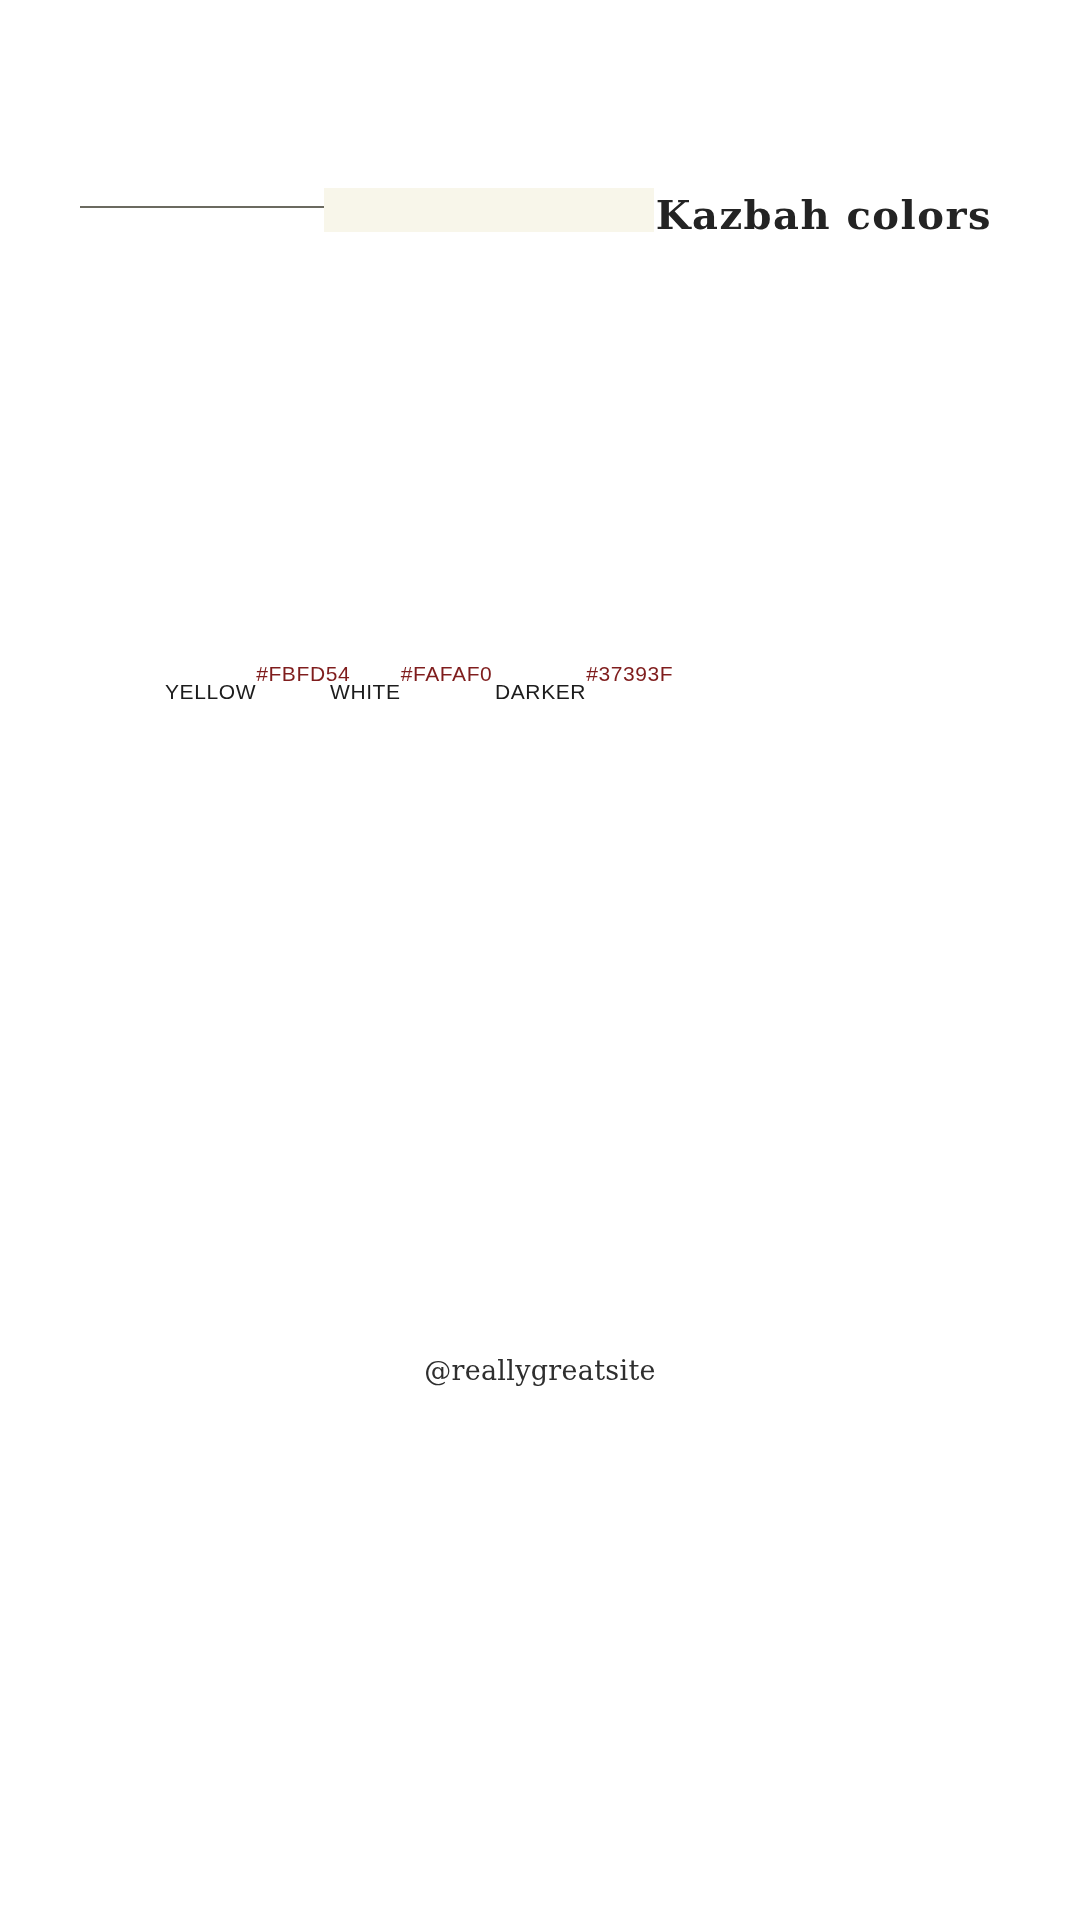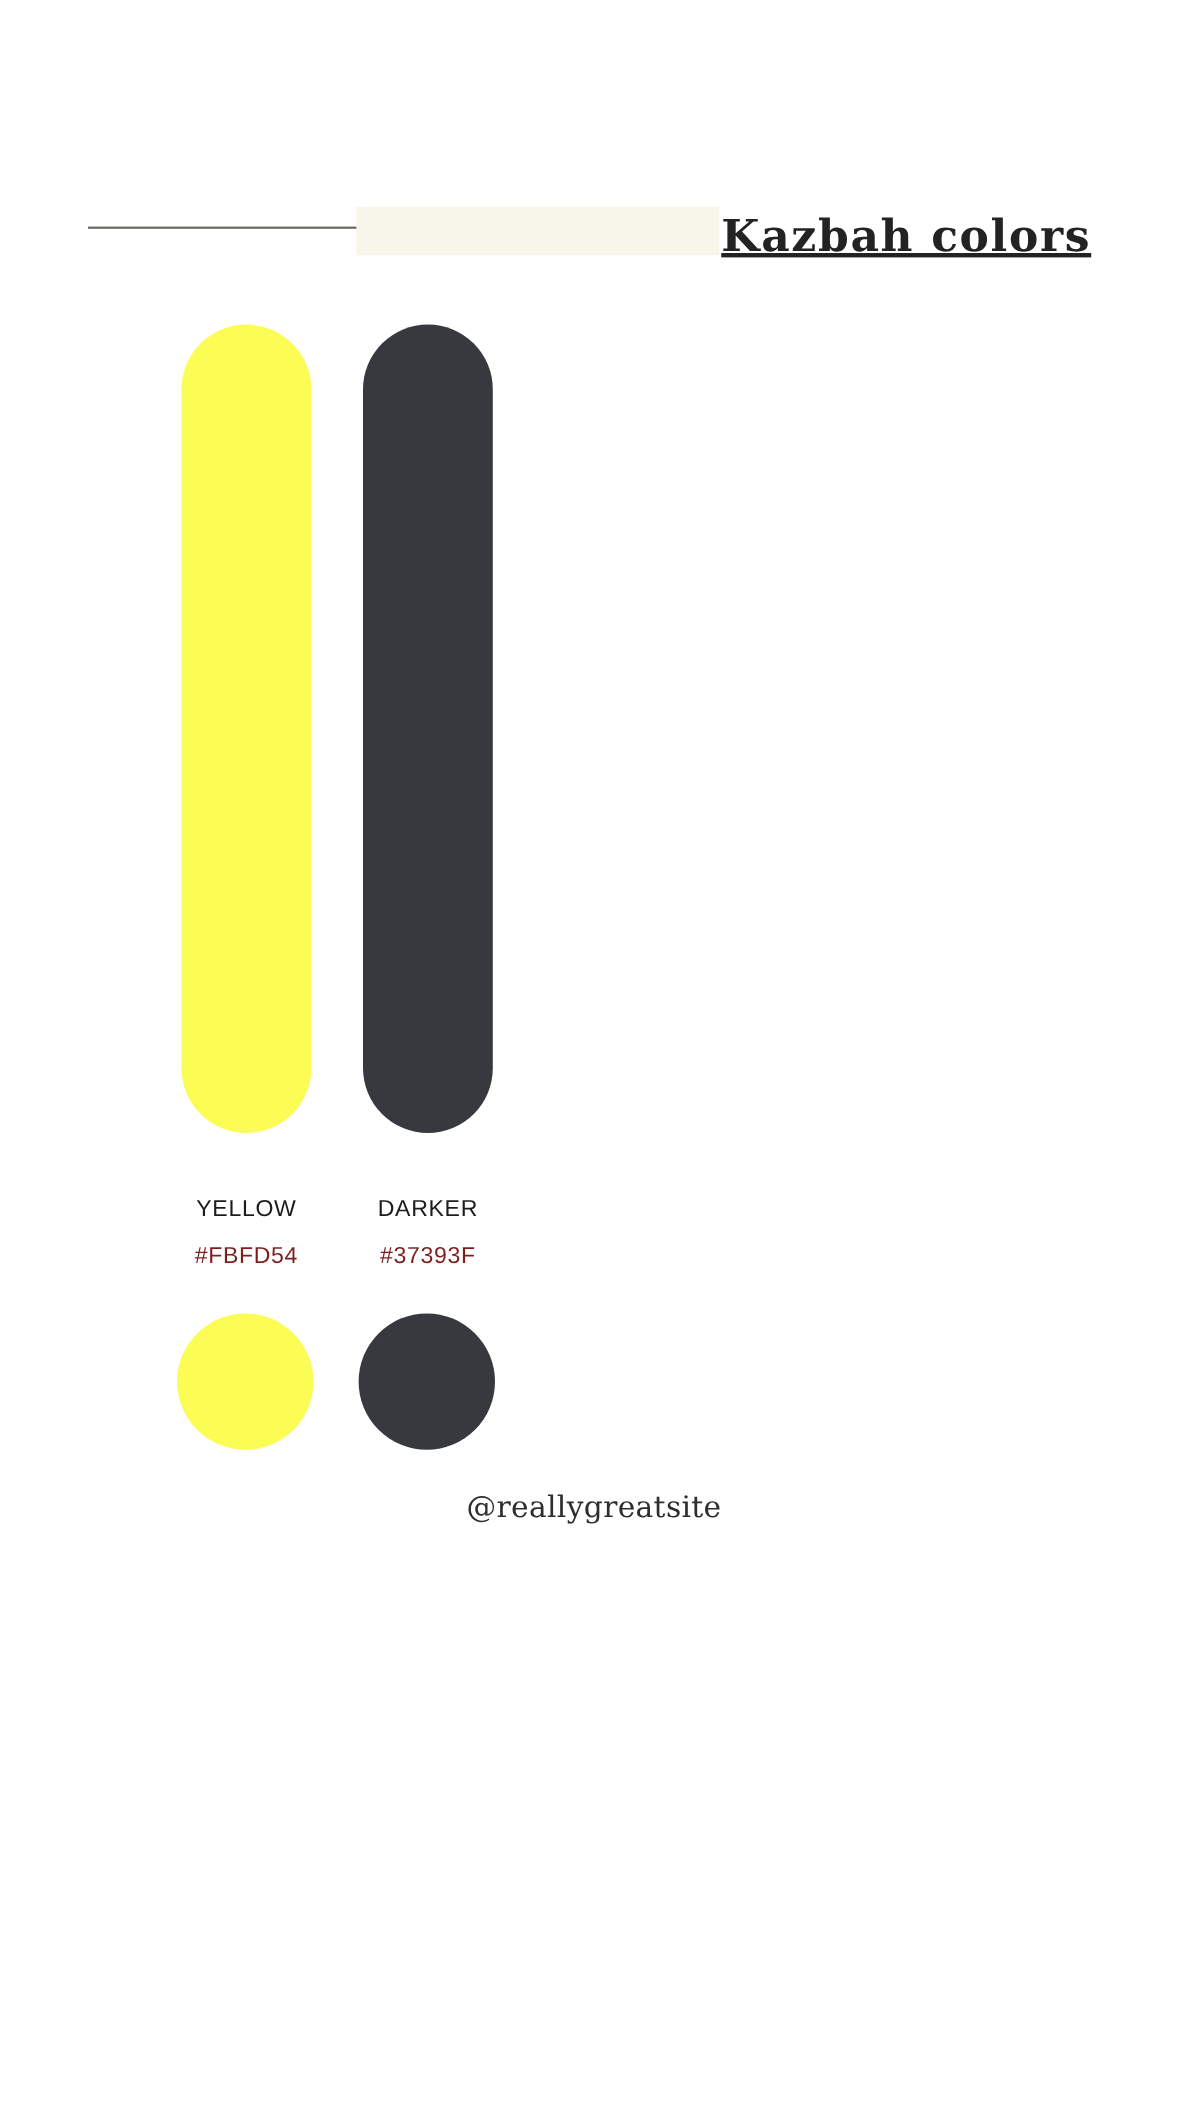--- a/index.html
+++ b/index.html
@@ -51,36 +51,35 @@
   .title-text {
     position: relative;
     z-index: 1;
     font-family: "DejaVu Serif", "Liberation Serif", serif;
     font-weight: 700;
     font-size: 40px;
     letter-spacing: 1.5px;
     color: #232323;
     white-space: nowrap;
     line-height: 110px;
-    text-decoration: underline;
   }
 
   
   .palette {
     position: absolute;
     left: 165px;
     top: 295px;
     width: 750px;
     display: flex;
     gap: 47px;
   }
   .swatch-col {
     width: 118px;
     display: flex;
-    flex-direction: column;
+    flex-direction: row;
     align-items: center;
   }
   .bar {
     width: 118px;
     height: 735px;
     border-radius: 60px;
   }
   .swatch-name {
     margin-top: 58px;
     font-size: 21px;
@@ -134,20 +133,26 @@
 <div class="palette">
 
   <div class="swatch-col">
     <div class="bar" style="background: rgb(251, 253, 84);"></div>
     <div class="swatch-name">YELLOW</div>
     <div class="swatch-hex">#FBFD54</div>
     <div class="dot" style="background: rgb(251, 253, 84);"></div>
   </div>
 
 
+  <div class="swatch-col">
+    <div class="bar" style="background: rgb(250, 250, 240);"></div>
+    <div class="swatch-name">WHITE</div>
+    <div class="swatch-hex">#FAFAF0</div>
+    <div class="dot" style="background: rgb(250, 250, 240);"></div>
+  </div>
 
   <div class="swatch-col">
     <div class="bar" style="background: rgb(55, 57, 63);"></div>
     <div class="swatch-name">DARKER</div>
     <div class="swatch-hex">#37393F</div>
     <div class="dot" style="background: rgb(55, 57, 63);"></div>
   </div>
 
 </div>
 

